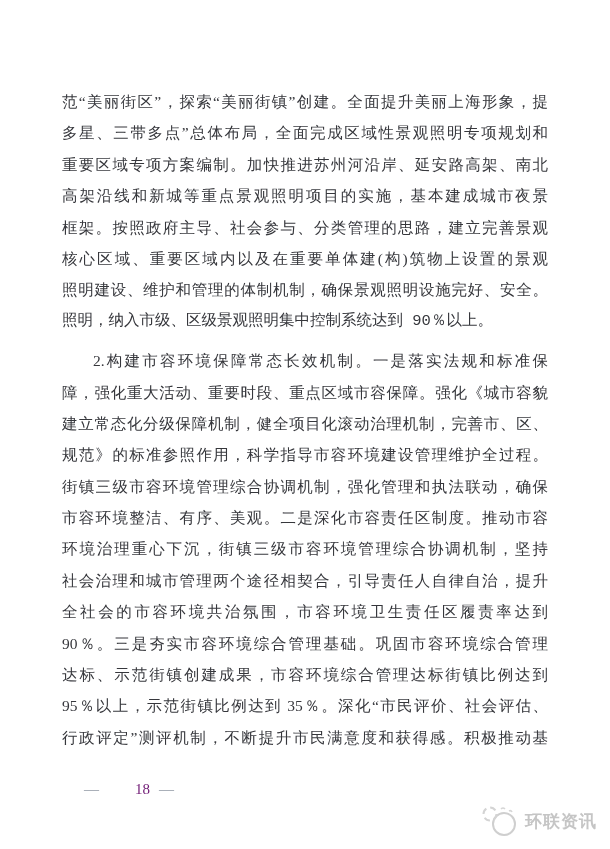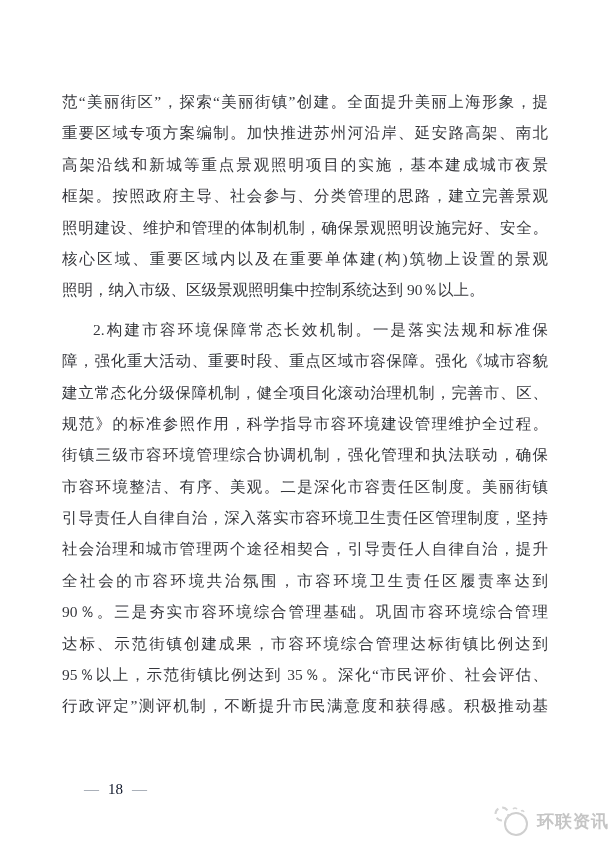--- a/index.html
+++ b/index.html
@@ -25,39 +25,40 @@
     line-height: 31.4px;
     font-size: 15.5px;
     text-align: justify;
     text-align-last: justify;
     text-justify: inter-character;
     overflow: hidden;
     white-space: nowrap;
   }
   .line.para-end {
     text-align-last: left;
+    font-family: Liberation Mono, monospace;
   }
   .line.indent {
     text-indent: 2em;
     margin-top: 8px;
   }
   .page-number {
     position: absolute;
     left: 84px; top: 781px;
     display: inline-flex;
     align-items: center;
     gap: 9px;
     font-size: 15px;
     color: #3c4352;
   }
   .page-number .dash { color: #8f96a3; letter-spacing: 0; }
-  .page-number .num  { color: #0f172a; }
+  .page-number .num  { color: #701a75; margin-left: 27px; }
   .watermark {
     position: absolute;
-    left: 493px; top: 803px;
+    left: 481px; top: 803px;
     display: inline-flex;
     align-items: center;
     gap: 6px;
     color: #c5c5c5;
   }
   .watermark .logo { display: block; }
   .watermark .wm-text {
     font-family: "Liberation Sans", "DejaVu Sans", sans-serif;
     font-size: 17px;
     font-weight: bold;
@@ -65,33 +66,34 @@
     color: #c5c5c5;
   }
 </style>
 </head>
 <body>
 
 <div class="page">
 
   <div class="text-block">
     <div class="line">范“美丽街区”，探索“美丽街镇”创建。全面提升美丽上海形象，提</div>
+    <div class="line">多星、三带多点”总体布局，全面完成区域性景观照明专项规划和</div>
     <div class="line">重要区域专项方案编制。加快推进苏州河沿岸、延安路高架、南北</div>
     <div class="line">高架沿线和新城等重点景观照明项目的实施，基本建成城市夜景</div>
     <div class="line">框架。按照政府主导、社会参与、分类管理的思路，建立完善景观</div>
+    <div class="line">核心区域、重要区域内以及在重要单体建(构)筑物上设置的景观</div>
     <div class="line">照明建设、维护和管理的体制机制，确保景观照明设施完好、安全。</div>
-    <div class="line">核心区域、重要区域内以及在重要单体建(构)筑物上设置的景观</div>
     <div class="line para-end">照明，纳入市级、区级景观照明集中控制系统达到 90％以上。</div>
     <div class="line indent">2.构建市容环境保障常态长效机制。一是落实法规和标准保</div>
     <div class="line">障，强化重大活动、重要时段、重点区域市容保障。强化《城市容貌</div>
     <div class="line">建立常态化分级保障机制，健全项目化滚动治理机制，完善市、区、</div>
     <div class="line">规范》的标准参照作用，科学指导市容环境建设管理维护全过程。</div>
     <div class="line">街镇三级市容环境管理综合协调机制，强化管理和执法联动，确保</div>
-    <div class="line">市容环境整洁、有序、美观。二是深化市容责任区制度。美丽街镇</div>
-    <div class="line">引导责任人自律自治，深入落实市容环境卫生责任区管理制度，坚持</div>
+    <div class="line">市容环境整洁、有序、美观。二是深化市容责任区制度。推动市容</div>
+    <div class="line">环境治理重心下沉，街镇三级市容环境管理综合协调机制，坚持</div>
     <div class="line">社会治理和城市管理两个途径相契合，引导责任人自律自治，提升</div>
     <div class="line">全社会的市容环境共治氛围，市容环境卫生责任区履责率达到</div>
     <div class="line">90％。三是夯实市容环境综合管理基础。巩固市容环境综合管理</div>
     <div class="line">达标、示范街镇创建成果，市容环境综合管理达标街镇比例达到</div>
     <div class="line">95％以上，示范街镇比例达到 35％。深化“市民评价、社会评估、</div>
     <div class="line">行政评定”测评机制，不断提升市民满意度和获得感。积极推动基</div>
   </div>
 
   <div class="page-number">
     <span class="dash">—</span>

